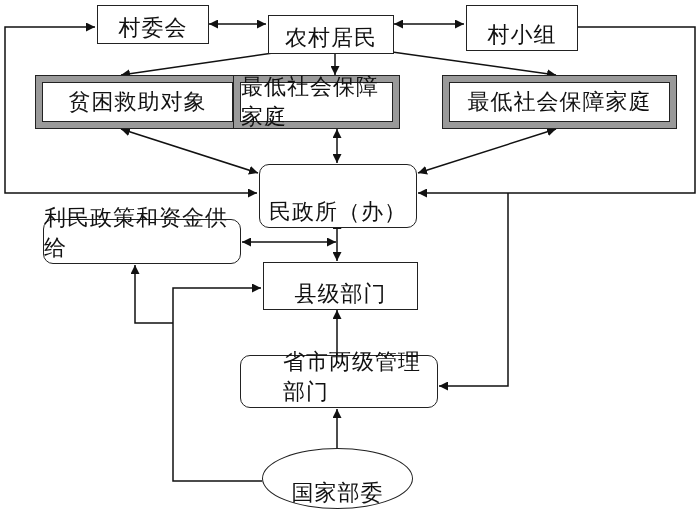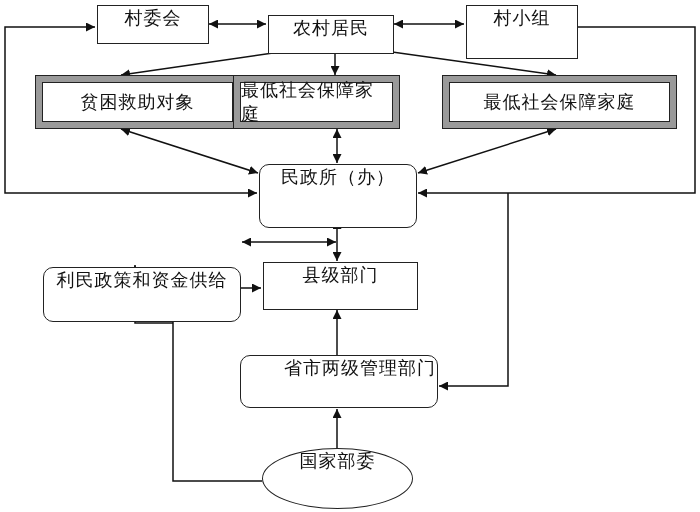--- a/index.html
+++ b/index.html
@@ -1,20 +1,20 @@
 <!DOCTYPE html>
 <html><head>
 <meta charset="utf-8">
 <style>
   html, body { margin: 0; padding: 0; background: #ffffff; }
   body { width: 700px; height: 512px; position: relative; overflow: hidden;
          font-family: "DejaVu Serif", "Liberation Serif", serif; color: #111; }
   svg#canvas { position: absolute; left: 0; top: 0; }
   .node { position: absolute; box-sizing: border-box; display: flex;
-          align-items: flex-start; justify-content: center; font-size: 18px;
+          align-items: flex-end; justify-content: center; font-size: 22px;
           letter-spacing: 1px; background: #fff; }
   .rect { border: 1.6px solid #222; }
   .round { border: 1.6px solid #222; border-radius: 10px; }
   .bevel { background: #9a9a9a; padding: 0; }
   .bevel .outer { position: absolute; inset: 0; box-sizing: border-box; border: 1.4px solid #222; }
   .bevel .inner { position: absolute; left: 7px; top: 7px; right: 7px; bottom: 7px;
                   background: #fff; border: 1.4px solid #222; box-sizing: border-box;
                   display: flex; align-items: center; justify-content: center; }
   .ellipse { border: 1.6px solid #222; border-radius: 50%; }
 </style>
@@ -59,21 +59,21 @@
     <polyline points="173,323 135,323 135,265" marker-end="url(#ah)"></polyline>
   </g>
 </svg>
 
 <div class="node rect" style="left:97px;top:5px;width:112px;height:39px;">
   <span>村委会</span>
 </div>
 <div class="node rect" style="left:268px;top:15px;width:126px;height:39px;">
   <span>农村居民</span>
 </div>
-<div class="node rect" style="left:466px;top:5px;width:112px;height:54px;">
+<div class="node rect" style="left:466px;top:5px;width:112px;height:46px;">
   <span>村小组</span>
 </div>
 
 <div class="node bevel" style="left:23px;top:75px;width:205px;height:54px;margin-left:12px;">
   <div class="outer"></div>
   <div class="inner">
       <span>贫困救助对象</span>
     </div>
 </div>
 <div class="node bevel" style="left:233px;top:75px;width:167px;height:54px;padding-left:45px;">
@@ -86,21 +86,21 @@
   <div class="outer"></div>
   <div class="inner">
       <span>最低社会保障家庭</span>
     </div>
 </div>
 
 <div class="node round" style="left:259px;top:164px;width:158px;height:64px;">
   <span>民政所（办）</span>
 </div>
 
-<div class="node round" style="left:43px;top:219px;width:198px;height:55px;margin-top:48px;">
+<div class="node round" style="left:43px;top:219px;width:198px;height:45px;">
   <span>利民政策和资金供给</span>
 </div>
 
 <div class="node rect" style="left:263px;top:262px;width:155px;height:48px;">
   <span>县级部门</span>
 </div>
 
 <div class="node round" style="left:240px;top:355px;width:198px;height:53px;padding-left:42px;">
   <span>省市两级管理部门</span>
 </div>

